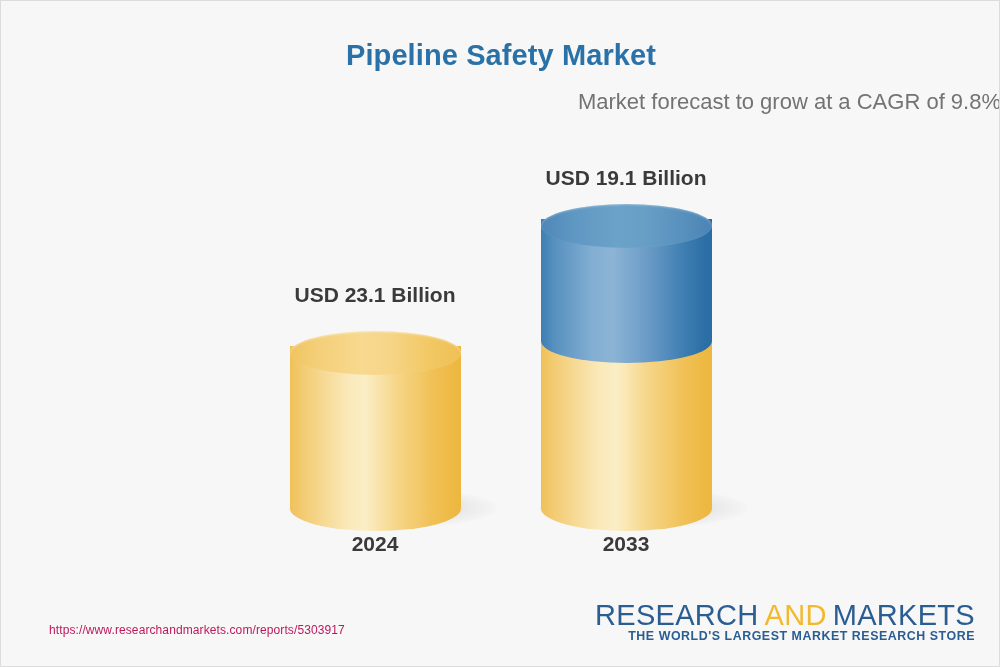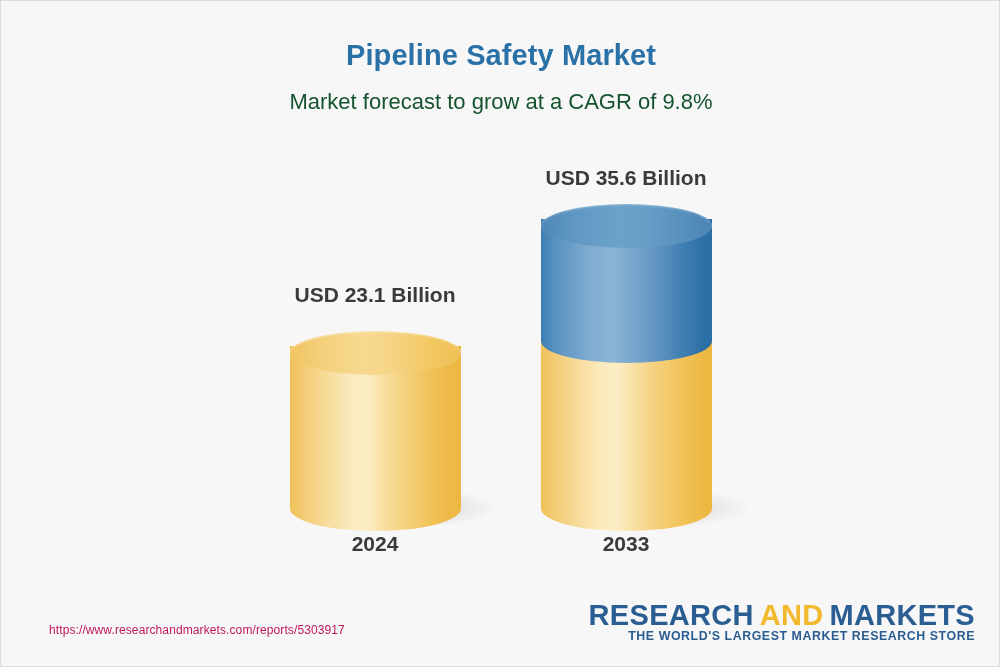--- a/index.html
+++ b/index.html
@@ -29,24 +29,24 @@
     font-size: 29px;
     font-weight: bold;
     color: #2a71a8;
     letter-spacing: 0.1px;
   }
   .subtitle {
     position: absolute;
     left: 0;
     top: 88px;
     width: 1000px;
-    text-align: center;
+    text-align: right;
     font-size: 22px;
     font-weight: normal;
-    color: #14532d;
+    color: #737373;
   }
   
   .value-label {
     position: absolute;
     text-align: center;
     font-size: 21px;
     font-weight: bold;
     color: #3a3a3a;
     white-space: nowrap;
   }
@@ -165,21 +165,21 @@
     margin-left: 18px;
   }
   .logo {
     position: absolute;
     right: 24px;
     top: 600px;
     text-align: right;
   }
   .logo-main {
     font-size: 29px;
-    font-weight: bold;
+    font-weight: normal;
     color: #2a5d92;
     letter-spacing: 0.3px;
     line-height: 1.0;
   }
   .logo-and { color: #f2b92e; }
   .logo-tagline {
     font-size: 12.4px;
     font-weight: bold;
     color: #2a5d92;
     letter-spacing: 0.55px;
@@ -207,21 +207,21 @@
 
     <div class="barrel" style="left:289px; top:345px; width:171px; height:163px;">
       <div class="barrel-fill yellow-fill"></div>
     </div>
 
     <div class="cap cap-yellow" style="left:289px; top:330px; width:171px; height:44px;"></div>
   </div>
 
   <div class="cat-label bar1">2024</div>
 
-  <div class="value-label bar2">USD 35.6 Billion</div>
+  <div class="value-label bar2">USD 19.1 Billion</div>
 
   <div class="cyl">
 
     <div class="cyl-shadow" style="left:537px; top:487px; width:210px; height:40px;"></div>
 
     <div class="foot" style="left:540px; top:485px; width:171px; height:45px;">
       <div class="foot-inner yellow-fill"></div>
     </div>
 
     <div class="barrel" style="left:540px; top:340px; width:171px; height:168px;">

